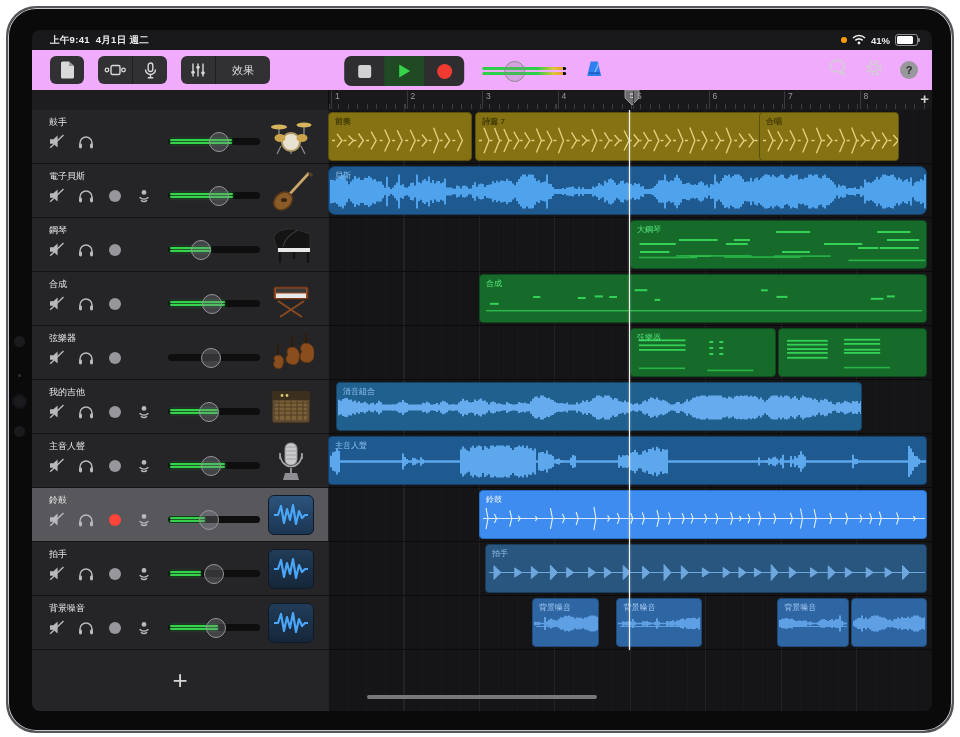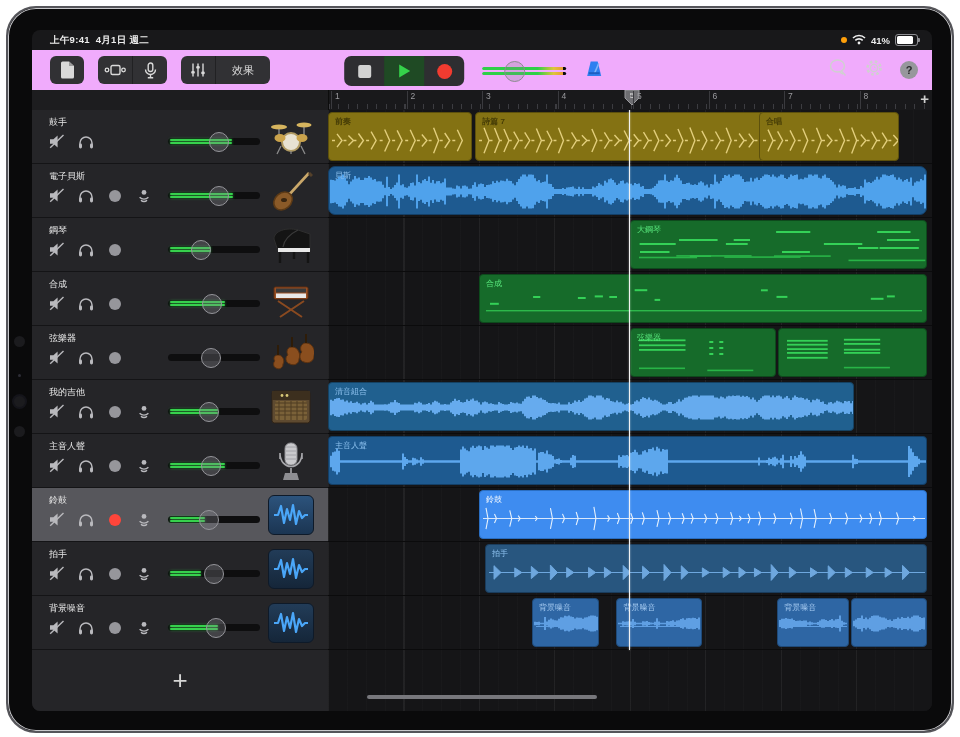--- a/index.html
+++ b/index.html
@@ -738,21 +738,21 @@
                     <rect x="64.91248416943125" y="9.8" width="36.3" height="1.8" fill="#34d157"></rect>
                     <rect x="64.91248416943125" y="14.0" width="36.3" height="1.8" fill="#34d157"></rect>
                     <rect x="64.91248416943125" y="19.8" width="36.3" height="1.8" fill="#34d157"></rect>
                     <rect x="64.91248416943125" y="23.0" width="36.3" height="1.8" fill="#34d157"></rect>
                     <rect x="64.91248416943125" y="37.8" width="46" height="1.6" fill="#28b447"></rect>
                   </svg>
                   <span class="rlabel"></span>
                 </div>
               </div>
               <div class="lane">
-                <div class="region rg-guitar" style="left: 0px; width: 526px; text-decoration: underline;">
+                <div class="region rg-guitar" style="left: 8px; width: 526px; text-decoration: underline;">
                   <svg width="599" height="49" viewBox="0 0 599 49">
                     <path d="M2.0,16.8V32.2M4.0,17.7V31.3M6.0,15.9V33.1M8.0,15.2V33.8M10.0,14.9V34.1M12.0,16.7V32.3M14.0,16.4V32.6M16.0,18.5V30.5M18.0,17.6V31.4M20.0,19.4V29.6M22.0,18.2V30.8M24.0,20.1V28.9M26.0,19.7V29.3M28.0,18.7V30.3M30.0,20.2V28.8M32.0,21.5V27.5M34.0,20.2V28.8M36.0,19.8V29.2M38.0,21.5V27.5M40.0,19.9V29.1M42.0,17.8V31.2M44.0,19.3V29.7M46.0,21.4V27.6M48.0,21.5V27.5M50.0,21.5V27.5M52.0,21.5V27.5M54.0,21.5V27.5M56.0,21.3V27.7M58.0,21.5V27.5M60.0,20.7V28.3M62.0,19.2V29.8M64.0,19.3V29.7M66.0,17.1V31.9M68.0,19.2V29.8M70.0,20.1V28.9M72.0,21.5V27.5M74.0,21.5V27.5M76.0,21.5V27.5M78.0,21.5V27.5M80.0,21.5V27.5M82.0,21.5V27.5M84.0,21.5V27.5M86.0,19.7V29.3M88.0,20.3V28.7M90.0,18.7V30.3M92.0,19.7V29.3M94.0,21.5V27.5M96.0,21.5V27.5M98.0,21.1V27.9M100.0,19.9V29.1M102.0,21.4V27.6M104.0,19.3V29.7M106.0,17.7V31.3M108.0,18.4V30.6M110.0,19.8V29.2M112.0,21.5V27.5M114.0,21.5V27.5M116.0,21.1V27.9M118.0,21.4V27.6M120.0,21.5V27.5M122.0,19.6V29.4M124.0,18.0V31.0M126.0,15.8V33.2M128.0,17.8V31.2M130.0,17.1V31.9M132.0,19.0V30.0M134.0,19.4V29.6M136.0,19.1V29.9M138.0,16.6V32.4M140.0,17.9V31.1M142.0,16.4V32.6M144.0,15.6V33.4M146.0,17.8V31.2M148.0,17.6V31.4M150.0,19.2V29.8M152.0,21.5V27.5M154.0,19.2V29.8M156.0,18.4V30.6M158.0,19.3V29.7M160.0,20.8V28.2M162.0,20.2V28.8M164.0,21.1V27.9M166.0,21.5V27.5M168.0,21.5V27.5M170.0,19.1V29.9M172.0,20.3V28.7M174.0,21.0V28.0M176.0,21.5V27.5M178.0,21.5V27.5M180.0,21.0V28.0M182.0,19.0V30.0M184.0,19.8V29.2M186.0,20.3V28.7M188.0,19.5V29.5M190.0,20.5V28.5M192.0,20.7V28.3M194.0,18.2V30.8M196.0,15.8V33.2M198.0,13.8V35.2M200.0,13.6V35.4M202.0,14.9V34.1M204.0,12.5V36.5M206.0,12.5V36.5M208.0,13.9V35.1M210.0,15.2V33.8M212.0,14.8V34.2M214.0,16.5V32.5M216.0,17.0V32.0M218.0,18.7V30.3M220.0,20.0V29.0M222.0,20.2V28.8M224.0,20.1V28.9M226.0,20.2V28.8M228.0,20.7V28.3M230.0,19.5V29.5M232.0,21.5V27.5M234.0,21.5V27.5M236.0,21.5V27.5M238.0,21.5V27.5M240.0,19.3V29.7M242.0,21.0V28.0M244.0,19.8V29.2M246.0,17.6V31.4M248.0,18.8V30.2M250.0,17.1V31.9M252.0,19.0V30.0M254.0,17.8V31.2M256.0,15.4V33.6M258.0,14.8V34.2M260.0,12.5V36.5M262.0,12.6V36.4M264.0,13.3V35.7M266.0,14.4V34.6M268.0,12.5V36.5M270.0,12.5V36.5M272.0,12.5V36.5M274.0,14.5V34.5M276.0,16.6V32.4M278.0,15.0V34.0M280.0,15.6V33.4M282.0,17.9V31.1M284.0,18.4V30.6M286.0,19.2V29.8M288.0,17.6V31.4M290.0,19.3V29.7M292.0,18.7V30.3M294.0,20.5V28.5M296.0,21.5V27.5M298.0,20.7V28.3M300.0,20.1V28.9M302.0,21.5V27.5M304.0,21.0V28.0M306.0,18.6V30.4M308.0,17.3V31.7M310.0,18.4V30.6M312.0,15.9V33.1M314.0,14.2V34.8M316.0,15.1V33.9M318.0,16.2V32.8M320.0,14.6V34.4M322.0,16.7V32.3M324.0,17.8V31.2M326.0,16.7V32.3M328.0,17.4V31.6M330.0,18.8V30.2M332.0,20.3V28.7M334.0,21.5V27.5M336.0,21.5V27.5M338.0,20.8V28.2M340.0,18.9V30.1M342.0,19.0V30.0M344.0,20.9V28.1M346.0,20.3V28.7M348.0,18.7V30.3M350.0,16.3V32.7M352.0,18.6V30.4M354.0,16.8V32.2M356.0,14.7V34.3M358.0,14.5V34.5M360.0,13.3V35.7M362.0,13.6V35.4M364.0,12.5V36.5M366.0,12.6V36.4M368.0,12.5V36.5M370.0,13.7V35.3M372.0,12.5V36.5M374.0,12.5V36.5M376.0,12.5V36.5M378.0,12.5V36.5M380.0,12.5V36.5M382.0,12.5V36.5M384.0,12.5V36.5M386.0,14.6V34.4M388.0,14.6V34.4M390.0,15.6V33.4M392.0,13.5V35.5M394.0,14.3V34.7M396.0,15.4V33.6M398.0,13.6V35.4M400.0,12.8V36.2M402.0,13.2V35.8M404.0,12.5V36.5M406.0,12.9V36.1M408.0,12.5V36.5M410.0,12.5V36.5M412.0,13.7V35.3M414.0,12.8V36.2M416.0,13.7V35.3M418.0,12.9V36.1M420.0,14.3V34.7M422.0,16.2V32.8M424.0,14.5V34.5M426.0,16.7V32.3M428.0,18.8V30.2M430.0,16.9V32.1M432.0,15.3V33.7M434.0,13.3V35.7M436.0,12.5V36.5M438.0,12.5V36.5M440.0,12.5V36.5M442.0,14.3V34.7M444.0,12.5V36.5M446.0,14.2V34.8M448.0,12.8V36.2M450.0,12.5V36.5M452.0,13.4V35.6M454.0,15.7V33.3M456.0,14.4V34.6M458.0,12.9V36.1M460.0,15.2V33.8M462.0,16.9V32.1M464.0,14.6V34.4M466.0,12.5V36.5M468.0,13.9V35.1M470.0,14.8V34.2M472.0,14.5V34.5M474.0,15.0V34.0M476.0,16.4V32.6M478.0,15.4V33.6M480.0,17.1V31.9M482.0,19.2V29.8M484.0,16.8V32.2M486.0,17.2V31.8M488.0,15.7V33.3M490.0,16.6V32.4M492.0,18.9V30.1M494.0,18.6V30.4M496.0,21.0V28.0M498.0,21.4V27.6M500.0,19.6V29.4M502.0,19.1V29.9M504.0,20.6V28.4M506.0,19.6V29.4M508.0,17.7V31.3M510.0,18.5V30.5M512.0,19.3V29.7M514.0,20.2V28.8M516.0,17.9V31.1M518.0,18.6V30.4M520.0,17.9V31.1M522.0,20.3V28.7M524.0,17.9V31.1M526.0,18.0V31.0M528.0,18.4V30.6M530.0,16.5V32.5M532.0,18.9V30.1M534.0,20.8V28.2M536.0,20.6V28.4M538.0,21.5V27.5M540.0,19.3V29.7M542.0,18.6V30.4M544.0,18.8V30.2M546.0,19.5V29.5M548.0,21.2V27.8M550.0,21.5V27.5M552.0,21.5V27.5M554.0,21.5V27.5M556.0,21.5V27.5M558.0,20.3V28.7M560.0,18.2V30.8M562.0,17.6V31.4M564.0,19.8V29.2M566.0,19.3V29.7M568.0,20.8V28.2M570.0,19.1V29.9M572.0,16.9V32.1M574.0,17.8V31.2M576.0,19.0V30.0M578.0,20.9V28.1M580.0,21.4V27.6M582.0,21.5V27.5M584.0,20.2V28.8M586.0,20.7V28.3M588.0,20.3V28.7M590.0,19.0V30.0M592.0,18.2V30.8M594.0,19.3V29.7M596.0,17.5V31.5" stroke="#66abee" stroke-width="2" fill="none"></path>
                   </svg>
                   <span class="rlabel">清音組合</span>
                 </div>
               </div>
               <div class="lane">
                 <div class="region rg-vocal" style="left: 0px; width: 598.7px;">
                   <svg width="599" height="49" viewBox="0 0 599 49">
                     <path d="M2.0,18.8V30.2M4.0,15.2V33.8M6.0,14.6V34.4M8.0,11.6V37.4M10.0,13.7V35.3M12.0,23.3V25.7M14.0,23.3V25.7M16.0,23.3V25.7M18.0,23.3V25.7M20.0,23.3V25.7M22.0,23.3V25.7M24.0,23.3V25.7M26.0,23.3V25.7M28.0,23.3V25.7M30.0,23.3V25.7M32.0,23.3V25.7M34.0,23.3V25.7M36.0,23.3V25.7M38.0,23.3V25.7M40.0,23.3V25.7M42.0,23.3V25.7M44.0,23.3V25.7M46.0,23.3V25.7M48.0,23.3V25.7M50.0,23.3V25.7M52.0,23.3V25.7M54.0,23.3V25.7M56.0,23.3V25.7M58.0,23.3V25.7M60.0,23.3V25.7M62.0,23.3V25.7M64.0,23.3V25.7M66.0,23.3V25.7M68.0,23.3V25.7M70.0,23.3V25.7M72.0,23.3V25.7M74.0,16.4V32.6M76.0,19.9V29.1M78.0,22.1V26.9M80.0,23.3V25.7M82.0,23.3V25.7M84.0,20.7V28.3M86.0,21.2V27.8M88.0,22.6V26.4M90.0,23.3V25.7M92.0,20.2V28.8M94.0,22.2V26.8M96.0,23.3V25.7M98.0,23.3V25.7M100.0,23.3V25.7M102.0,23.3V25.7M104.0,23.3V25.7M106.0,23.3V25.7M108.0,23.3V25.7M110.0,23.3V25.7M112.0,23.3V25.7M114.0,23.3V25.7M116.0,23.3V25.7M118.0,23.3V25.7M120.0,23.3V25.7M122.0,23.3V25.7M124.0,23.3V25.7M126.0,23.3V25.7M128.0,23.3V25.7M130.0,23.3V25.7M132.0,12.6V36.4M134.0,9.6V39.4M136.0,11.4V37.6M138.0,13.3V35.7M140.0,14.3V34.7M142.0,10.6V38.4M144.0,8.8V40.2M146.0,11.1V37.9M148.0,9.4V39.6M150.0,8.5V40.5M152.0,9.2V39.8M154.0,12.9V36.1M156.0,8.9V40.1M158.0,10.6V38.4M160.0,11.8V37.2M162.0,8.5V40.5M164.0,8.5V40.5M166.0,9.8V39.2M168.0,8.5V40.5M170.0,8.5V40.5M172.0,8.5V40.5M174.0,8.5V40.5M176.0,9.6V39.4M178.0,8.6V40.4M180.0,8.5V40.5M182.0,11.0V38.0M184.0,13.0V36.0M186.0,10.6V38.4M188.0,10.0V39.0M190.0,8.5V40.5M192.0,9.7V39.3M194.0,8.5V40.5M196.0,10.9V38.1M198.0,8.8V40.2M200.0,11.5V37.5M202.0,11.0V38.0M204.0,13.5V35.5M206.0,11.6V37.4M208.0,23.3V25.7M210.0,15.8V33.2M212.0,15.0V34.0M214.0,15.1V33.9M216.0,16.5V32.5M218.0,13.5V35.5M220.0,17.3V31.7M222.0,17.5V31.5M224.0,19.1V29.9M226.0,22.6V26.4M228.0,22.1V26.9M230.0,21.6V27.4M232.0,23.0V26.0M234.0,23.3V25.7M236.0,23.3V25.7M238.0,23.3V25.7M240.0,23.3V25.7M242.0,20.7V28.3M244.0,17.9V31.1M246.0,18.7V30.3M248.0,23.3V25.7M250.0,23.3V25.7M252.0,23.3V25.7M254.0,23.3V25.7M256.0,23.3V25.7M258.0,23.3V25.7M260.0,23.3V25.7M262.0,23.3V25.7M264.0,23.3V25.7M266.0,23.3V25.7M268.0,23.3V25.7M270.0,23.3V25.7M272.0,23.3V25.7M274.0,23.3V25.7M276.0,23.3V25.7M278.0,23.3V25.7M280.0,23.3V25.7M282.0,23.3V25.7M284.0,23.3V25.7M286.0,23.3V25.7M288.0,23.3V25.7M290.0,18.2V30.8M292.0,20.0V29.0M294.0,18.3V30.7M296.0,18.6V30.4M298.0,18.0V31.0M300.0,19.3V29.7M302.0,15.8V33.2M304.0,14.9V34.1M306.0,12.8V36.2M308.0,15.2V33.8M310.0,17.8V31.2M312.0,17.5V31.5M314.0,14.2V34.8M316.0,13.2V35.8M318.0,15.3V33.7M320.0,12.0V37.0M322.0,11.9V37.1M324.0,10.6V38.4M326.0,13.6V35.4M328.0,9.7V39.3M330.0,11.5V37.5M332.0,14.4V34.6M334.0,12.1V36.9M336.0,12.7V36.3M338.0,12.6V36.4M340.0,23.3V25.7M342.0,23.3V25.7M344.0,23.3V25.7M346.0,23.3V25.7M348.0,23.3V25.7M350.0,23.3V25.7M352.0,23.3V25.7M354.0,23.3V25.7M356.0,23.3V25.7M358.0,23.3V25.7M360.0,23.3V25.7M362.0,23.3V25.7M364.0,23.3V25.7M366.0,23.3V25.7M368.0,23.3V25.7M370.0,23.3V25.7M372.0,23.3V25.7M374.0,23.3V25.7M376.0,23.3V25.7M378.0,23.3V25.7M380.0,23.3V25.7M382.0,23.3V25.7M384.0,23.3V25.7M386.0,23.3V25.7M388.0,23.3V25.7M390.0,23.3V25.7M392.0,23.3V25.7M394.0,23.3V25.7M396.0,23.3V25.7M398.0,23.3V25.7M400.0,23.3V25.7M402.0,23.3V25.7M404.0,23.3V25.7M406.0,23.3V25.7M408.0,23.3V25.7M410.0,23.3V25.7M412.0,23.3V25.7M414.0,23.3V25.7M416.0,23.3V25.7M418.0,23.3V25.7M420.0,23.3V25.7M422.0,23.3V25.7M424.0,23.3V25.7M426.0,23.3V25.7M428.0,23.3V25.7M430.0,20.5V28.5M432.0,23.3V25.7M434.0,23.3V25.7M436.0,23.3V25.7M438.0,23.1V25.9M440.0,20.7V28.3M442.0,22.1V26.9M444.0,20.5V28.5M446.0,19.7V29.3M448.0,21.4V27.6M450.0,23.3V25.7M452.0,21.3V27.7M454.0,17.7V31.3M456.0,23.3V25.7M458.0,23.3V25.7M460.0,23.3V25.7M462.0,19.0V30.0M464.0,22.5V26.5M466.0,19.0V30.0M468.0,20.7V28.3M470.0,18.1V30.9M472.0,14.3V34.7M474.0,17.4V31.6M476.0,19.4V29.6M478.0,23.3V25.7M480.0,23.3V25.7M482.0,23.3V25.7M484.0,23.3V25.7M486.0,23.3V25.7M488.0,23.3V25.7M490.0,23.3V25.7M492.0,23.3V25.7M494.0,23.3V25.7M496.0,23.3V25.7M498.0,23.3V25.7M500.0,23.3V25.7M502.0,23.3V25.7M504.0,23.3V25.7M506.0,23.3V25.7M508.0,23.3V25.7M510.0,23.3V25.7M512.0,23.3V25.7M514.0,23.3V25.7M516.0,23.3V25.7M518.0,23.3V25.7M520.0,23.3V25.7M522.0,23.3V25.7M524.0,17.8V31.2M526.0,21.8V27.2M528.0,22.1V26.9M530.0,23.3V25.7M532.0,23.3V25.7M534.0,23.3V25.7M536.0,23.3V25.7M538.0,23.3V25.7M540.0,23.3V25.7M542.0,23.3V25.7M544.0,23.3V25.7M546.0,23.3V25.7M548.0,23.3V25.7M550.0,23.3V25.7M552.0,23.3V25.7M554.0,23.3V25.7M556.0,23.3V25.7M558.0,23.3V25.7M560.0,23.3V25.7M562.0,23.3V25.7M564.0,23.3V25.7M566.0,23.3V25.7M568.0,23.3V25.7M570.0,23.3V25.7M572.0,23.3V25.7M574.0,23.3V25.7M576.0,23.3V25.7M578.0,23.3V25.7M580.0,8.9V40.1M582.0,11.6V37.4M584.0,15.2V33.8M586.0,19.0V30.0M588.0,19.3V29.7M590.0,21.7V27.3M592.0,23.3V25.7M594.0,23.3V25.7M596.0,23.3V25.7" stroke="#5da7ed" stroke-width="2" fill="none"></path>

